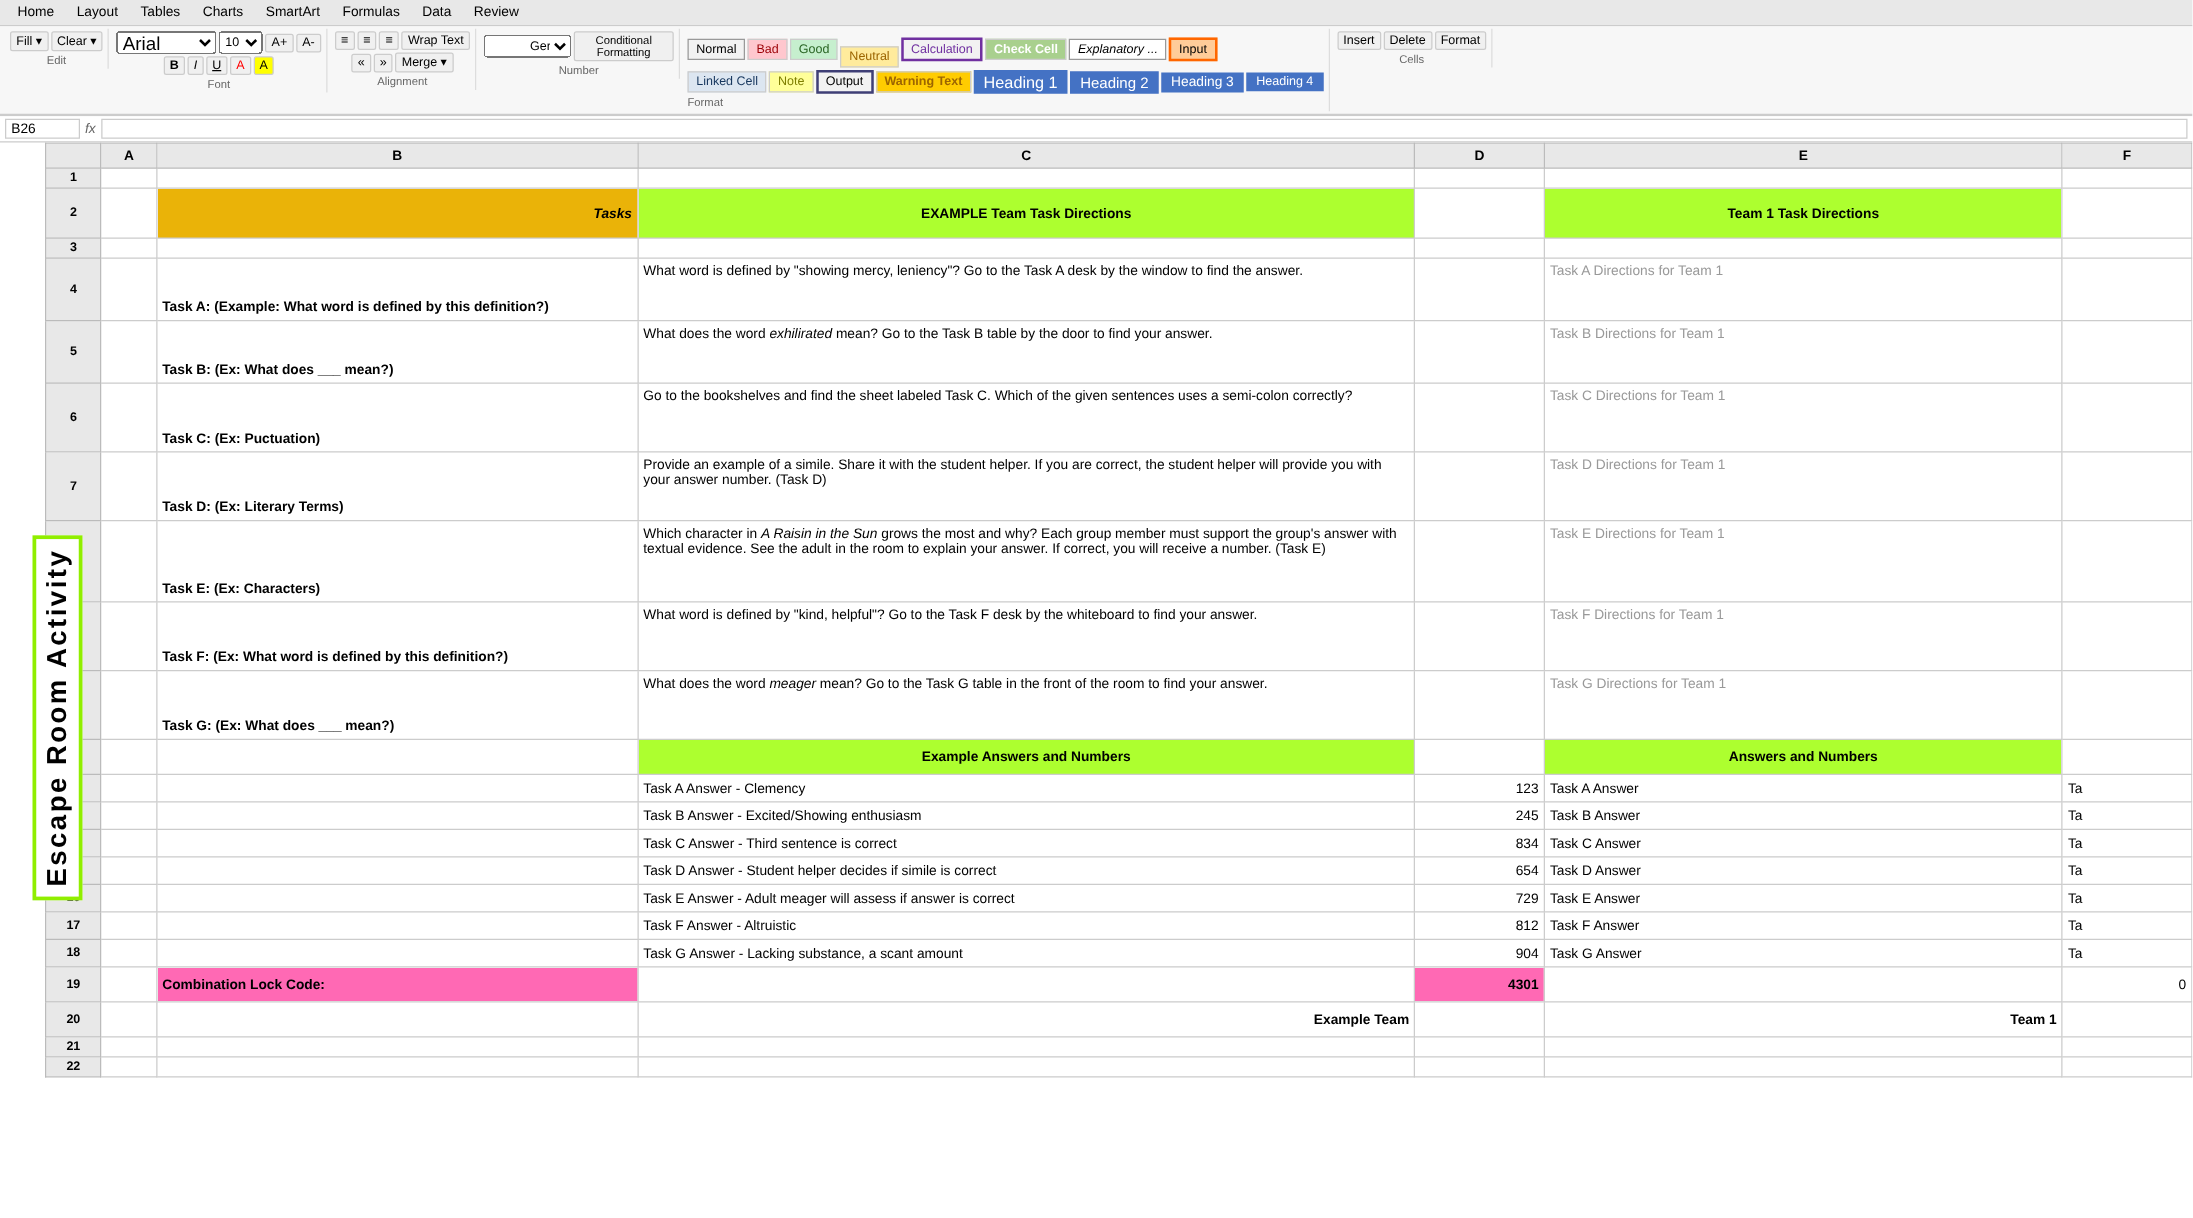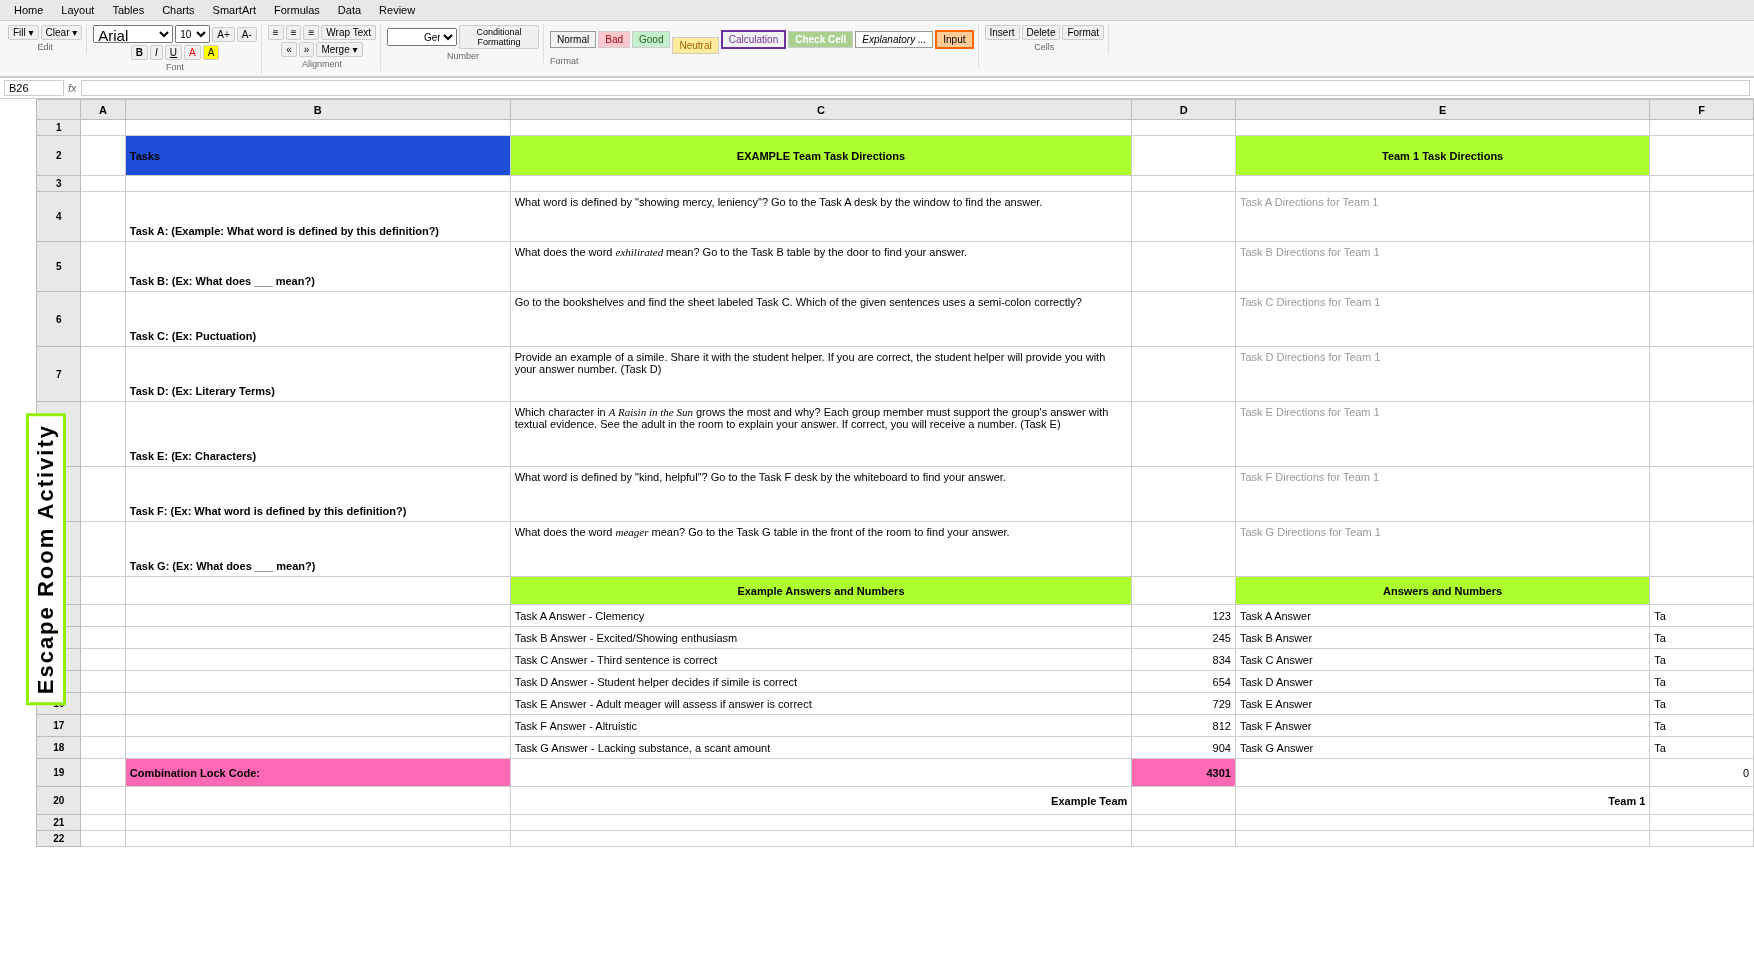--- a/index.html
+++ b/index.html
@@ -160,24 +160,25 @@
       background: #e8e8e8;
       text-align: center;
       font-weight: bold;
       font-size: 10px;
       width: 30px;
       border: 1px solid #bbb;
     }
 
     
     .cell-pink-header {
-      background: #1d4ed8;
-      font-weight: bold;
-      text-align: left;
+      background: #eab308;
+      font-weight: bold;
+      text-align: right;
       color: #000;
+      font-style: italic;
     }
     .cell-green-header {
       background: #adff2f;
       font-weight: bold;
       text-align: center;
       color: #000;
     }
     .cell-task-label {
       font-weight: bold;
       vertical-align: bottom;
@@ -201,21 +202,21 @@
       background: #ff69b4;
       font-weight: bold;
     }
     .cell-number {
       text-align: right;
     }
     .cell-team-name {
       font-weight: bold;
       text-align: right;
     }
-    .italic { font-style: italic; font-family: Liberation Serif, serif; }
+    .italic { font-style: italic; }
   </style>
 </head>
 <body>
 
 <div id="toolbar">
   <div id="menu-bar">
     <span>Home</span>
     <span>Layout</span>
     <span>Tables</span>
     <span>Charts</span>
@@ -279,20 +280,30 @@
     <div class="ribbon-group" style="flex-direction:column; align-items:flex-start;">
       <div class="ribbon-row" style="flex-wrap:wrap; gap:2px;">
         <span class="style-cell style-normal">Normal</span>
         <span class="style-cell style-bad">Bad</span>
         <span class="style-cell style-good">Good</span>
         <span class="style-cell style-neutral">Neutral</span>
         <span class="style-cell style-calculation">Calculation</span>
         <span class="style-cell style-check-cell">Check Cell</span>
         <span class="style-cell style-explanatory">Explanatory ...</span>
         <span class="style-cell style-input">Input</span>
+      </div>
+      <div class="ribbon-row" style="flex-wrap:wrap; gap:2px; margin-top:2px;">
+        <span class="style-cell style-linked">Linked Cell</span>
+        <span class="style-cell style-note">Note</span>
+        <span class="style-cell style-output">Output</span>
+        <span class="style-cell style-warning">Warning Text</span>
+        <span class="style-cell style-heading1">Heading 1</span>
+        <span class="style-cell style-heading2">Heading 2</span>
+        <span class="style-cell style-heading3">Heading 3</span>
+        <span class="style-cell style-heading4">Heading 4</span>
       </div>
       <div class="ribbon-group-label">Format</div>
     </div>
     <div class="ribbon-group">
       <div class="ribbon-row">
         <button class="ribbon-btn">Insert</button>
         <button class="ribbon-btn">Delete</button>
         <button class="ribbon-btn">Format</button>
       </div>
       <div class="ribbon-group-label">Cells</div>

